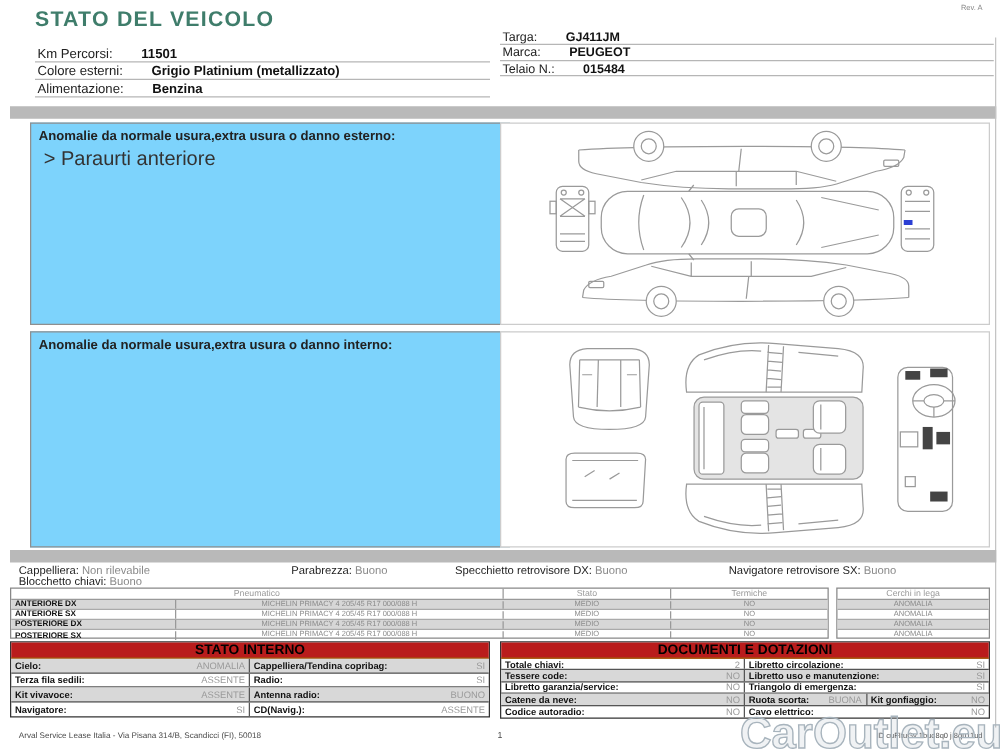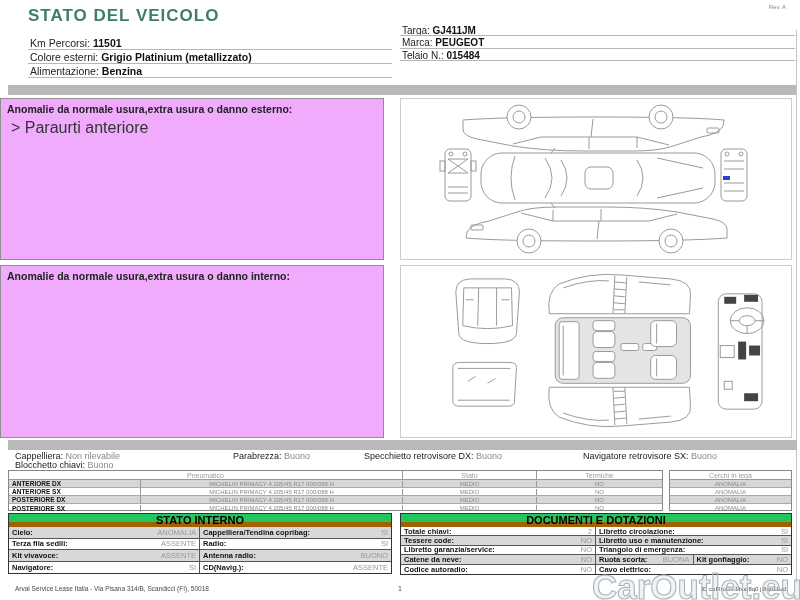--- a/index.html
+++ b/index.html
@@ -12,29 +12,29 @@
     color:#3f7d6b; letter-spacing:1px; }
   .rev { position:absolute; right:14px; top:4px; font-size:6px; color:#888; }
 
   
   .info-col { position:absolute; font-size:10.5px; }
   .info-left { left:28px; top:36px; width:364px; }
   .info-right { left:400px; top:24px; width:395px; }
   .info-row { border-bottom:1px solid #b6b6b6; padding:1px 0 1px 2px; height:14px;
     white-space:nowrap; overflow:hidden; }
   .info-right .info-row { height:12.4px; font-size:10px; }
-  .info-row b { color:#111; }
+  .info-row b { color:#111;margin-left:20px; }
 
   
   .graybar { position:absolute; left:8px; right:3px; height:10px; background:#b9b9b9; }
   .bar1 { top:85px; } .bar2 { top:440px; }
   .edge-line { position:absolute; right:3px; top:30px; bottom:18px; width:1px; background:#c4c4c4; }
 
   
-  .dmg-box { position:absolute; left:0; width:384px; border:1px solid #8f8f8f; background:#f0abfc; }
+  .dmg-box { position:absolute; left:24px; width:384px; border:1px solid #8f8f8f; background:#7dd3fc; }
   .dmg1 { top:98px; height:162px; } .dmg2 { top:265px; height:173px; }
   .dmg-title { font-size:10.5px; font-weight:bold; padding:4px 6px 2px 6px; }
   .dmg-item { font-size:16px; padding:2px 6px 0 10px; color:#333; }
   .diag-box { position:absolute; left:400px; width:392px; border:1px solid #ccc; background:#fff; }
   .diag1 { top:98px; height:162px; } .diag2 { top:265px; height:173px; }
   .diag-box svg { display:block; width:100%; height:100%; }
 
   
   .summary { position:absolute; left:0; top:451px; width:800px; font-size:9px; }
   .sum-item { position:absolute; white-space:nowrap; }
@@ -58,21 +58,21 @@
   .th-stato { width:134px; text-align:center; line-height:9px; border-right:1px solid #999; }
   .th-term { width:125px; text-align:center; line-height:9px; }
   .c-head { height:9px; line-height:9px; text-align:center; color:#9a9a9a; font-size:7px; border-bottom:1px solid #999; }
   .c-cell { height:8px; line-height:8px; text-align:center; color:#8a8a8a; border-bottom:1px solid #aaa; }
   .c-cell:last-child { border-bottom:none; }
 
   
   .btable { position:absolute; top:513px; border:1px solid #333; font-size:7.5px; }
   .btable-left { left:8px; width:384px; }
   .btable-right { left:400px; width:392px; }
-  .b-head { background:#22c55e; border-bottom:5px solid #a16207; text-align:center;
+  .b-head { background:#b91c1c; border-bottom:1px solid #a16207; text-align:center;
     font-weight:bold; font-size:11px; height:13px; line-height:13px; color:#000; }
   .b-row { display:flex; border-bottom:1px solid #555; height:11.5px; align-items:center; }
   .btable-right .b-row { height:9.4px; }
   .b-row:last-child { border-bottom:none; }
   .b-row.alt { background:#d8d8d8; }
   .b-cell { display:flex; justify-content:space-between; width:50%; padding:0 3px; height:100%; align-items:center; }
   .b-cell:first-child { border-right:1px solid #555; }
   .b-lbl { font-weight:bold; color:#111; white-space:nowrap; }
   .b-val { color:#9a9a9a; white-space:nowrap; }
   .b-split { display:flex; width:50%; height:100%; }

